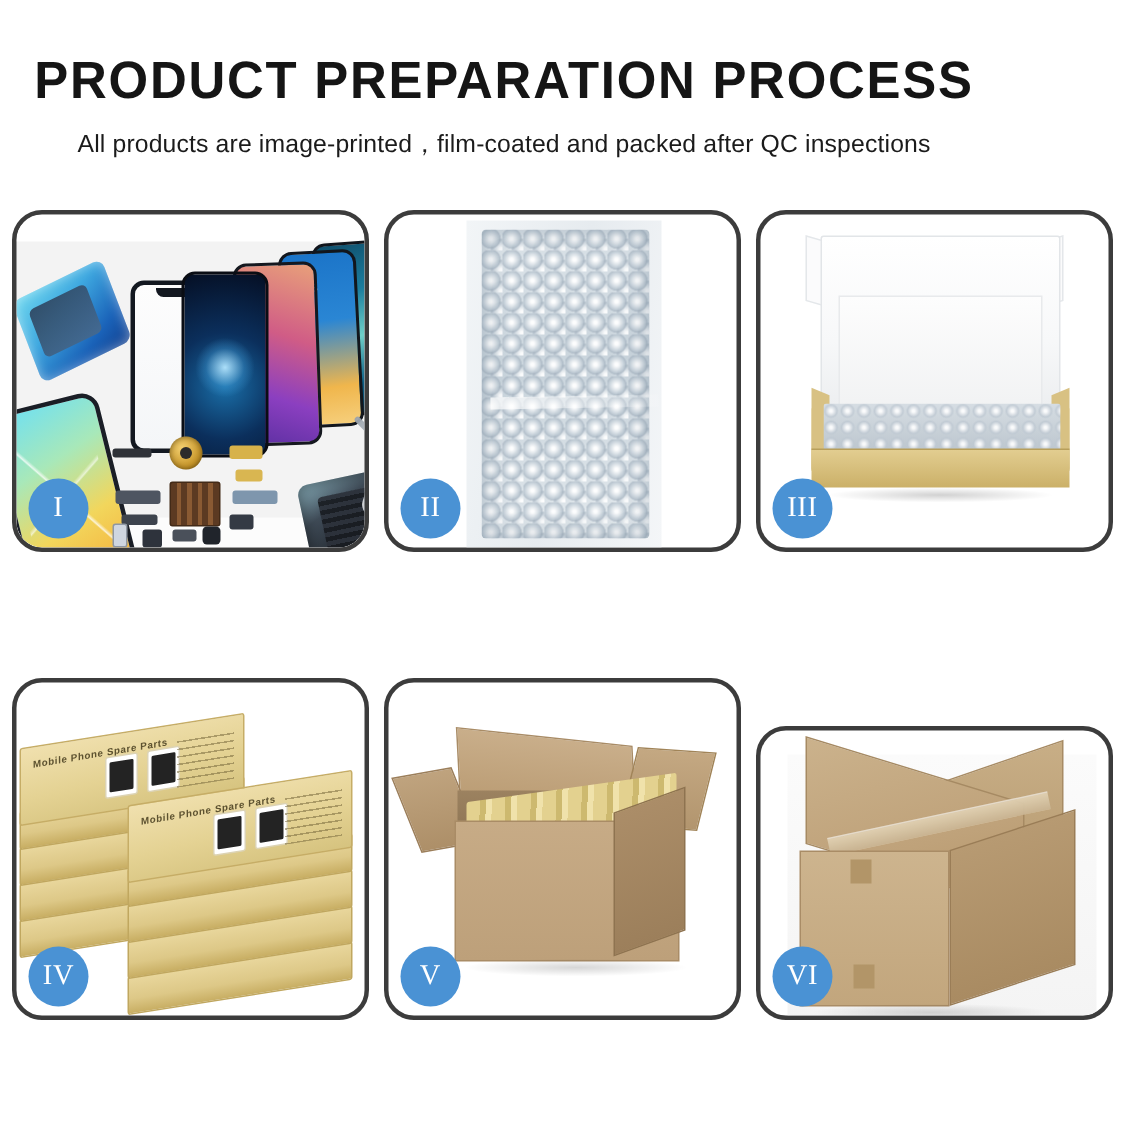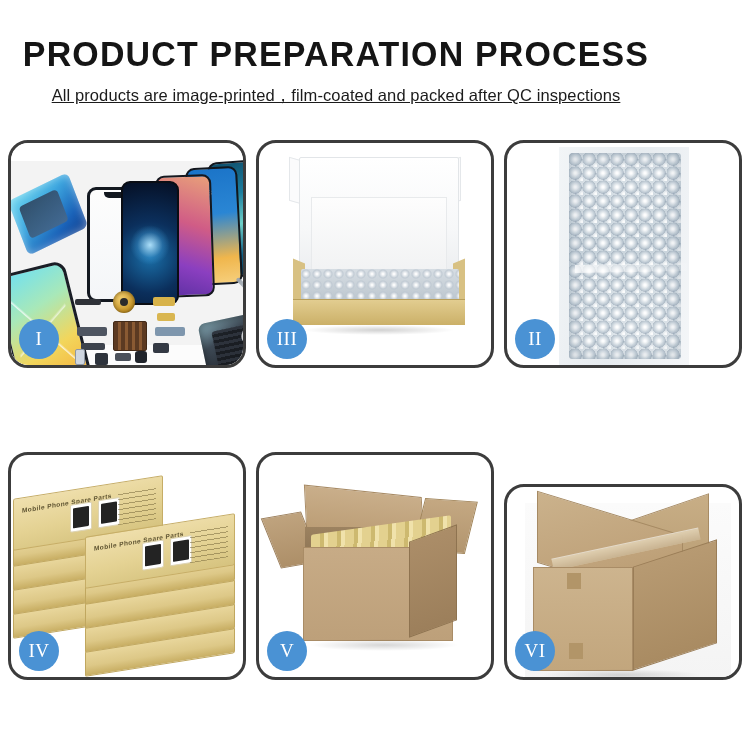--- a/index.html
+++ b/index.html
@@ -21,21 +21,20 @@
     font-family: "Liberation Sans", sans-serif;
     transform: scaleX(0.97);
     white-space: nowrap;
   }
   .subtitle {
     margin-top: 11px;
     font-size: 16.5px;
     color: #1b1b1b;
     letter-spacing: 0.1px;
     white-space: nowrap;
-    text-decoration: underline;
   }
 
   
   .grid {
     position: absolute;
     left: 8px; top: 140px;
     width: 734px;
     display: grid;
     grid-template-columns: repeat(3, 238px);
     grid-template-rows: 228px 228px;
@@ -418,45 +417,45 @@
           <div class="pt flex7"></div>
           <div class="pt flex8"></div>
           <div class="pt flex9"></div>
           <div class="pt batt"></div>
           <div class="pt camera"></div>
         </div>
       </div>
       <div class="badge">I</div>
     </div>
 
+    <div class="panel p2">
+      <div class="stage">
+        <div class="wrapsheet"></div>
+        <div class="bubbles"></div>
+      </div>
+      <div class="badge">II</div>
+    </div>
+
     <div class="panel p3">
       <div class="stage">
         <div class="lid3flapL"></div>
         <div class="lid3flapR"></div>
         <div class="lid3"></div>
         <div class="foam3"></div>
         <div class="boxbase3">
           <div class="edgeL"></div>
           <div class="edgeR"></div>
         </div>
         <div class="bubinner3"></div>
         <div class="boxbase3front"></div>
         <div class="shadow3"></div>
       </div>
       <div class="badge">III</div>
     </div>
 
-    <div class="panel p2">
-      <div class="stage">
-        <div class="wrapsheet"></div>
-        <div class="bubbles"></div>
-      </div>
-      <div class="badge">II</div>
-    </div>
-
     <div class="panel p4">
       <div class="stage">
         <div class="stackwrap">
 
           <div class="kbox" style="left:6px;  top:128px;"></div>
           <div class="kbox" style="left:6px;  top:104px;"></div>
           <div class="kbox" style="left:6px;  top:80px;"></div>
           <div class="kbox" style="left:6px;  top:56px;"></div>
           <div class="ktop" style="left:6px;  top:14px;">
             <div class="label">Mobile Phone Spare Parts</div>

